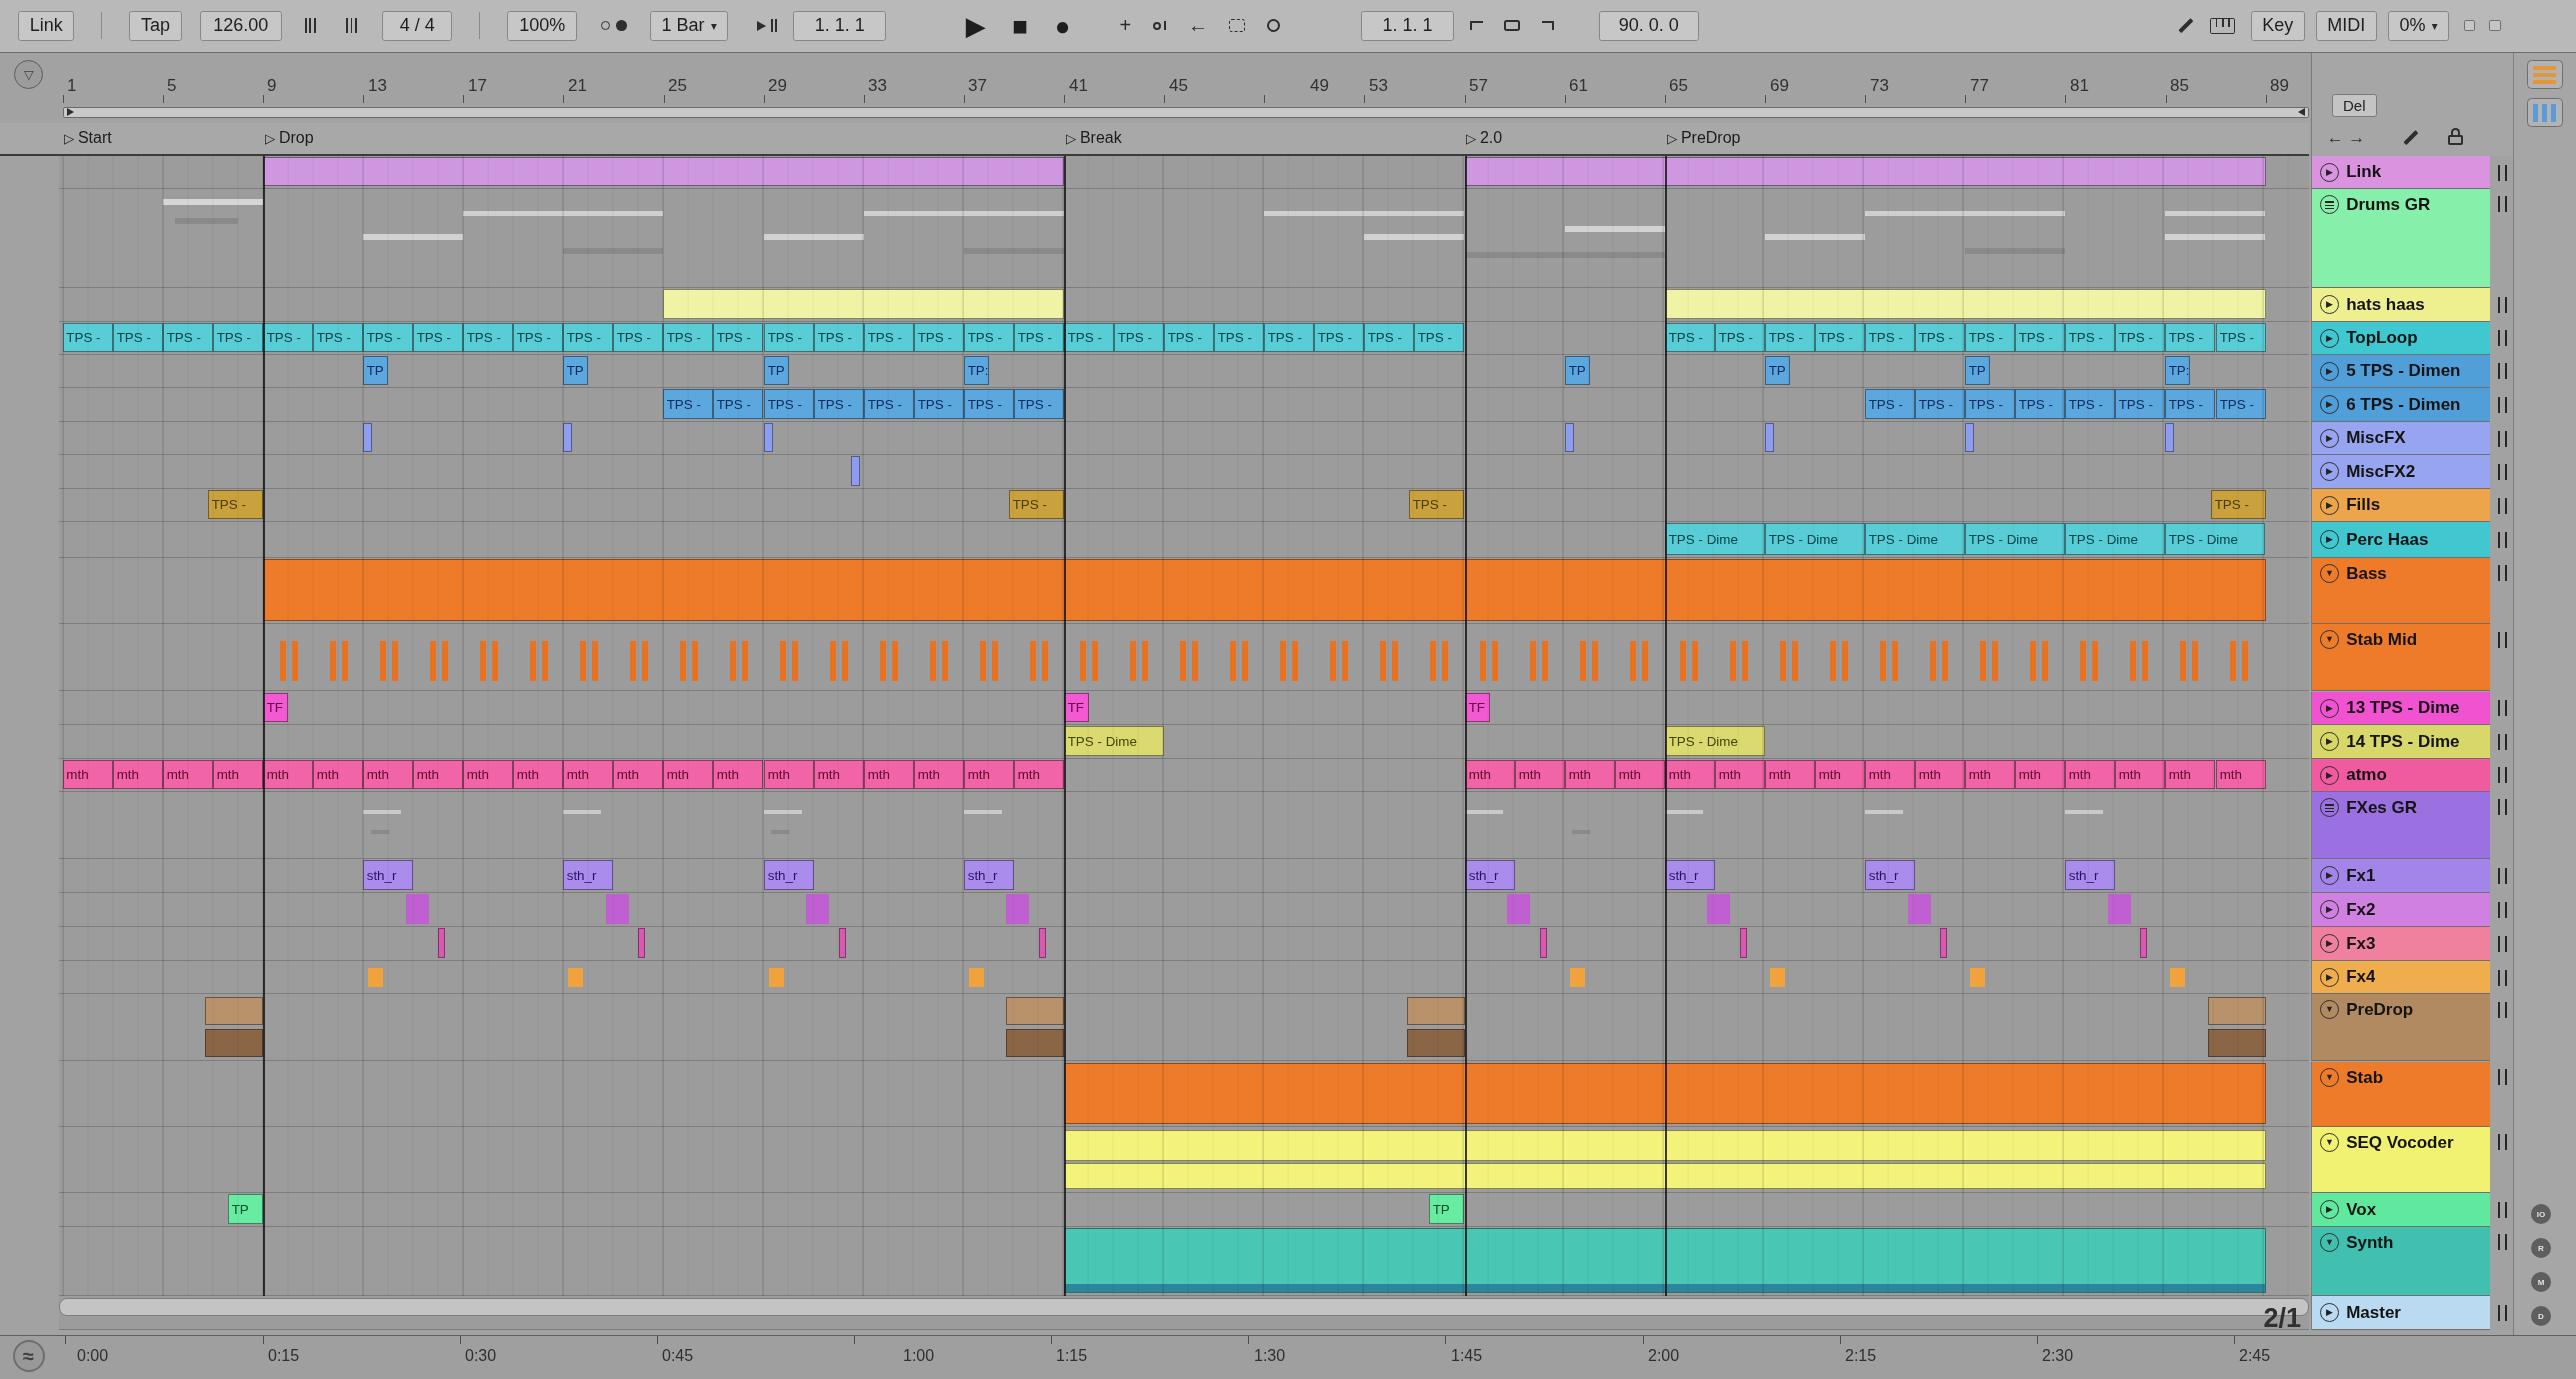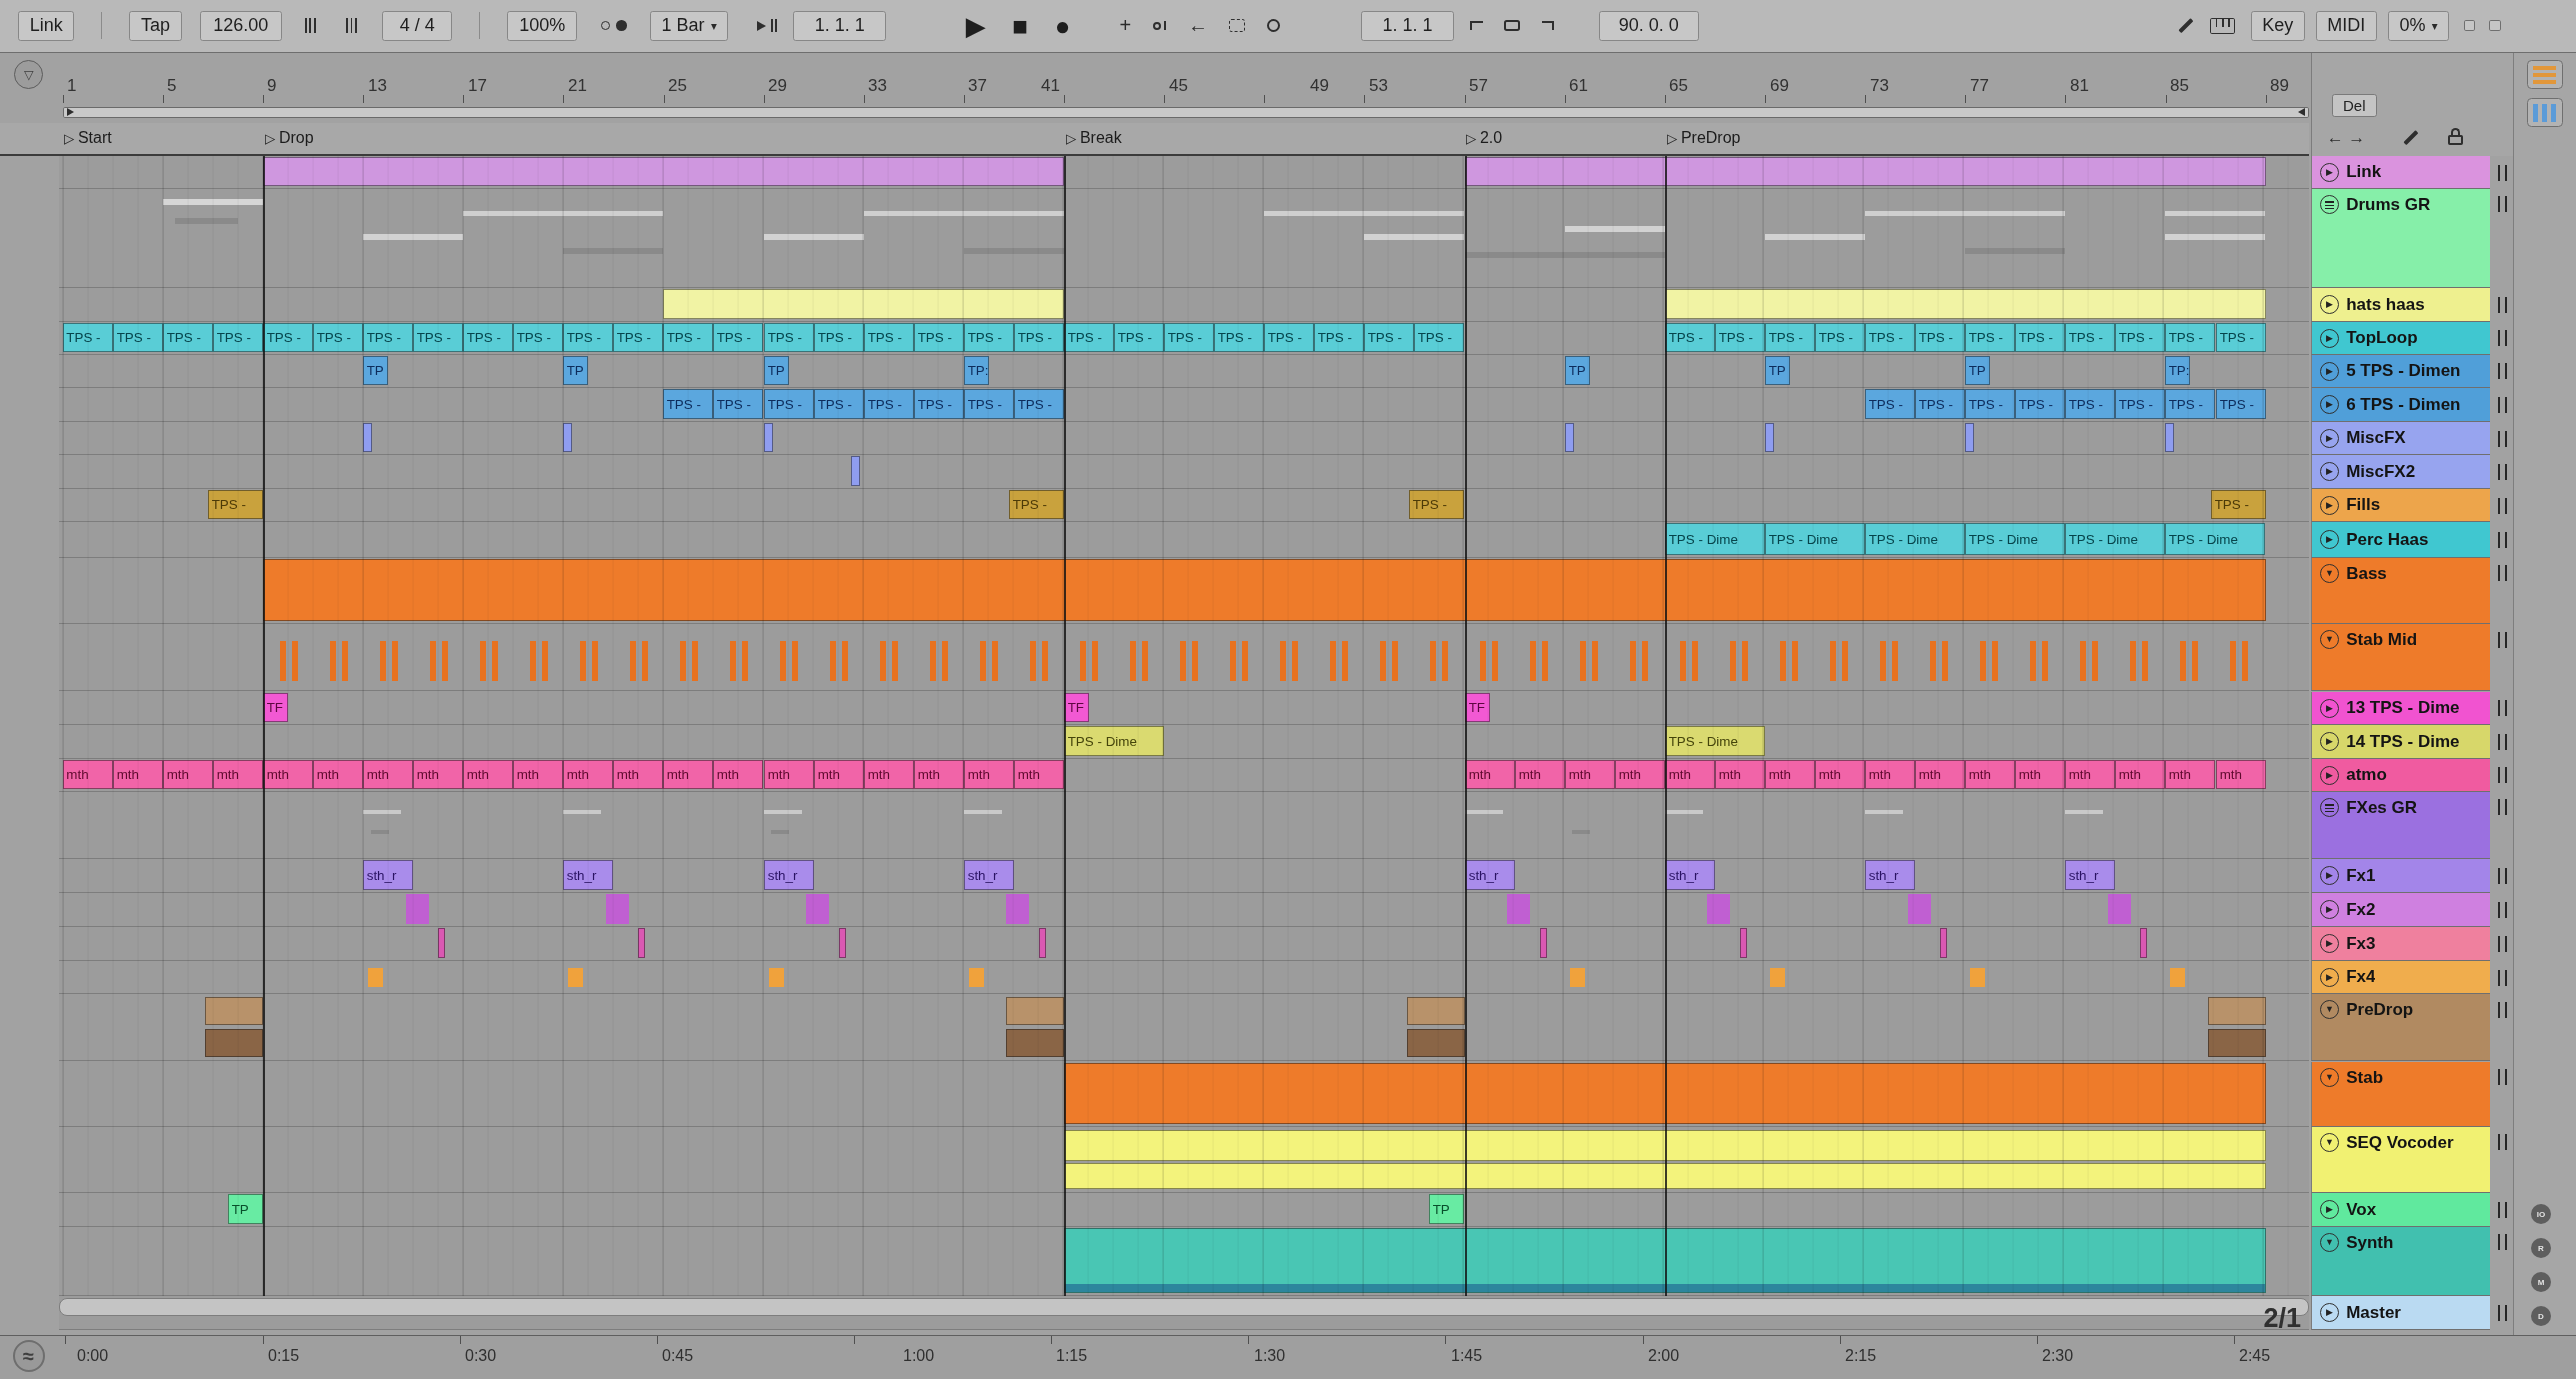--- a/index.html
+++ b/index.html
@@ -217,21 +217,21 @@
     <div class="rnum" style="left: 568px;">21</div>
     <div class="rtick" style="left: 664px;"></div>
     <div class="rnum" style="left: 668px;">25</div>
     <div class="rtick" style="left: 764px;"></div>
     <div class="rnum" style="left: 768px;">29</div>
     <div class="rtick" style="left: 864px;"></div>
     <div class="rnum" style="left: 868px;">33</div>
     <div class="rtick" style="left: 964px;"></div>
     <div class="rnum" style="left: 968px;">37</div>
     <div class="rtick" style="left: 1064px;"></div>
-    <div class="rnum" style="left: 1041px;">41</div>
+    <div class="rnum" style="left: 1069px;">41</div>
     <div class="rtick" style="left: 1164px;"></div>
     <div class="rnum" style="left: 1169px;">45</div>
     <div class="rtick" style="left: 1264px;"></div>
     <div class="rnum" style="left: 1310px;">49</div>
     <div class="rtick" style="left: 1364px;"></div>
     <div class="rnum" style="left: 1369px;">53</div>
     <div class="rtick" style="left: 1465px;"></div>
     <div class="rnum" style="left: 1469px;">57</div>
     <div class="rtick" style="left: 1565px;"></div>
     <div class="rnum" style="left: 1569px;">61</div>

